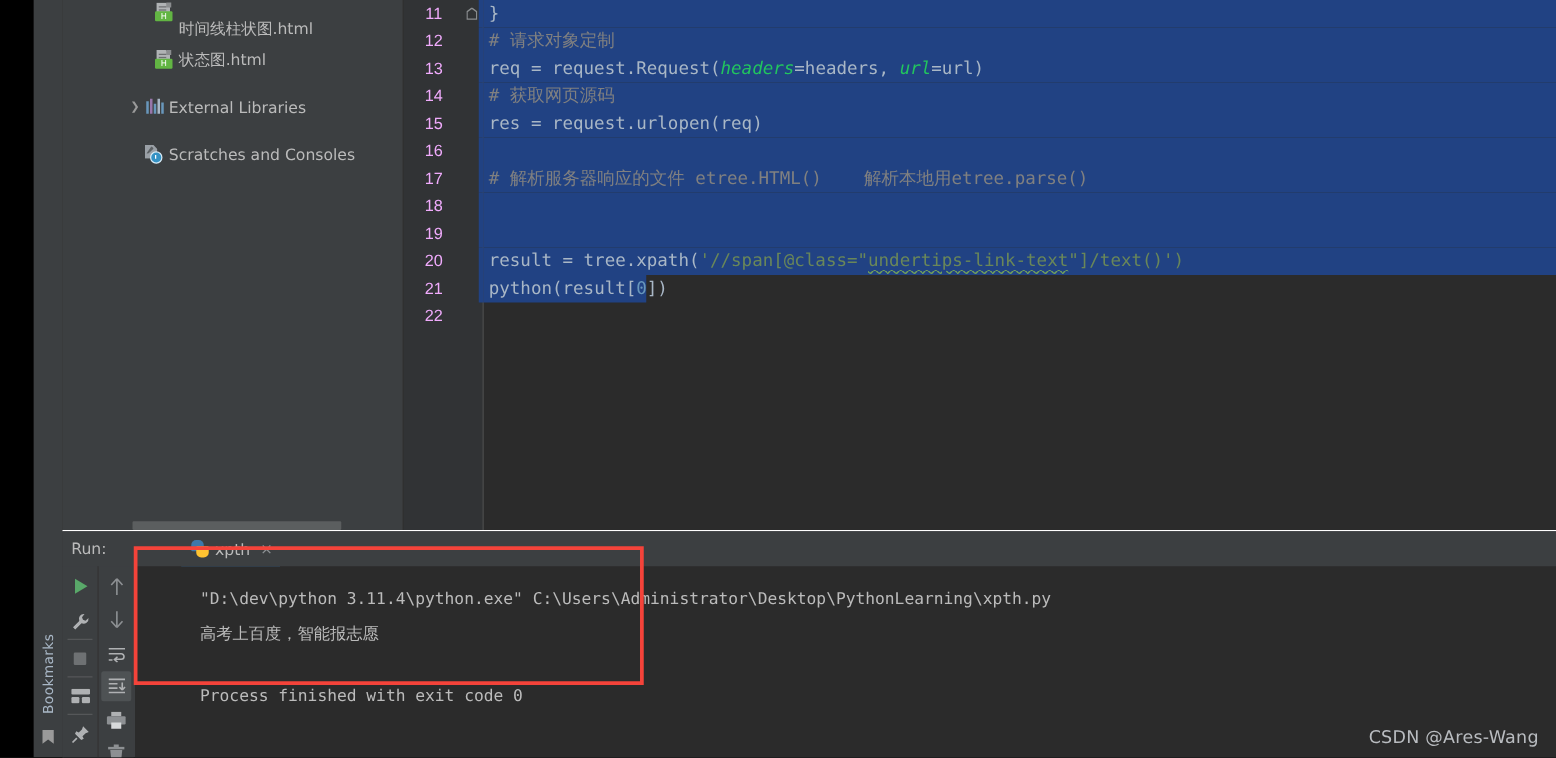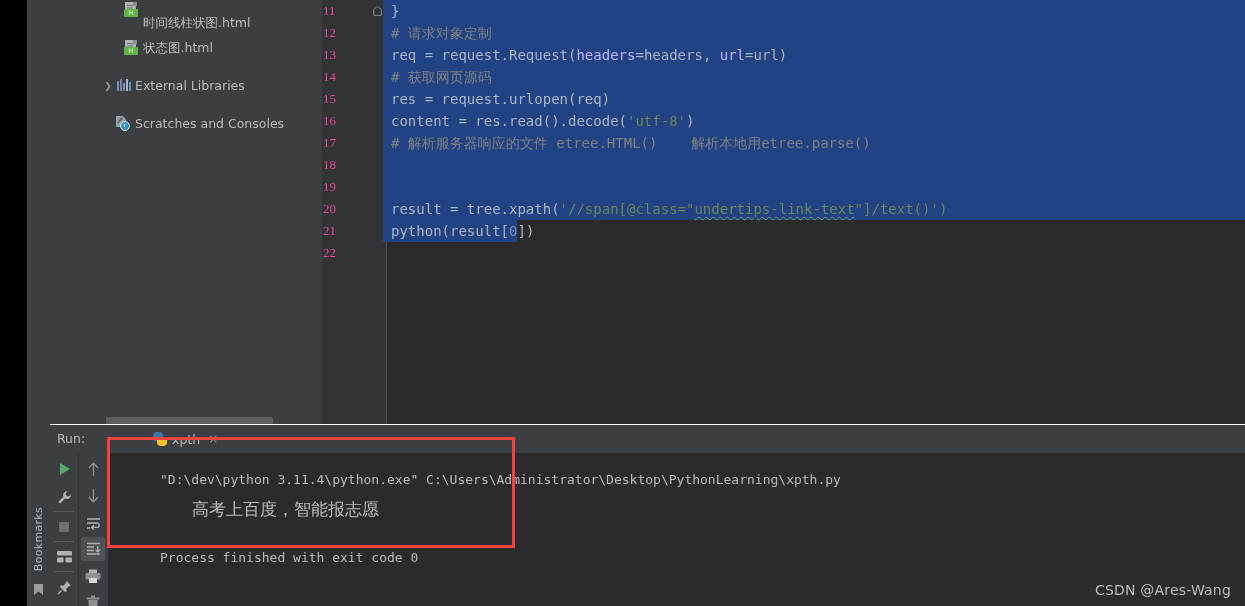--- a/index.html
+++ b/index.html
@@ -201,23 +201,23 @@
     background: #4b4b4b;
   }
   .code-area {
     position: absolute; left: 64px; top: 0;
     right: 0; height: 424px;
   }
   .lnum {
     position: absolute;
     left: 0;
     width: 48px;
-    text-align: left;
-    color: #ec4899;
-    font-family: Liberation Serif, serif;
+    text-align: center;
+    color: #f0abfc;
+    font-family: Liberation Sans, sans-serif;
     font-size: 13px;
     line-height: 22px;
   }
   .codeline {
     position: absolute;
     left: 66px;
     height: 22px;
     line-height: 22px;
     font-family: "DejaVu Sans Mono", "Liberation Mono", monospace;
     font-size: 14px;
@@ -234,21 +234,21 @@
   .gutter-selmark {
     position: absolute;
     left: 60px;
     width: 4px;
     height: 22px;
     background: #214283;
   }
   .tok-str { color: #6a8759; }
   .tok-num { color: #6897bb; }
   .tok-cmt { color: #808080; }
-  .tok-named { color: #c4b5fd; }
+  .tok-named { color: #22c55e; font-style: italic; }
   .tok-def { color: #a9b7c6; }
   .squiggle {
     text-decoration: underline;
     text-decoration-style: wavy;
     text-decoration-color: #72a15a;
     text-decoration-thickness: 1px;
     text-underline-offset: 2px;
   }
   .fold-marker {
     position: absolute;
@@ -353,22 +353,21 @@
   }
   .console-line {
     position: absolute;
     font-family: "DejaVu Sans Mono", "Liberation Mono", monospace;
     font-size: 13px;
     color: #bbbbbb;
     white-space: pre;
   }
   .console-line.cjk {
     font-family: Liberation Sans, sans-serif;
-    font-size: 17px;
-    margin-left: 32px;
+    font-size: 13px;
   }
 
   
   .annot-rect {
     position: absolute;
     left: 107px; top: 437px;
     width: 408px; height: 111px;
     border: 3px solid #f4433a;
     box-sizing: border-box;
     pointer-events: none;
@@ -470,21 +469,20 @@
       <div class="gutter-selmark" style="top: 66px;"></div>
       <div class="lnum" style="top: 66px;">14</div>
       <div class="codeline" style="top: 66px;"><span class="tok-cmt"># 获取网页源码</span></div>
       <div class="sel-band" style="top: 88px; width: 858px;"></div>
       <div class="gutter-selmark" style="top: 88px;"></div>
       <div class="lnum" style="top: 88px;">15</div>
       <div class="codeline" style="top: 88px;"><span class="tok-def">res = request.urlopen(req)</span></div>
       <div class="sel-band" style="top: 110px; width: 858px;"></div>
       <div class="gutter-selmark" style="top: 110px;"></div>
       <div class="lnum" style="top: 110px;">16</div>
-      <div class="codeline" style="top: 110px;"><span class="tok-def">content = res.read().decode(</span><span class="tok-str">'utf-8'</span><span class="tok-def">)</span></div>
       <div class="sel-band" style="top: 132px; width: 858px;"></div>
       <div class="gutter-selmark" style="top: 132px;"></div>
       <div class="lnum" style="top: 132px;">17</div>
       <div class="codeline" style="top: 132px;"><span class="tok-cmt"># 解析服务器响应的文件 etree.HTML()    解析本地用etree.parse()</span></div>
       <div class="sel-band" style="top: 154px; width: 858px;"></div>
       <div class="gutter-selmark" style="top: 154px;"></div>
       <div class="lnum" style="top: 154px;">18</div>
       <div class="sel-band" style="top: 176px; width: 858px;"></div>
       <div class="gutter-selmark" style="top: 176px;"></div>
       <div class="lnum" style="top: 176px;">19</div>

